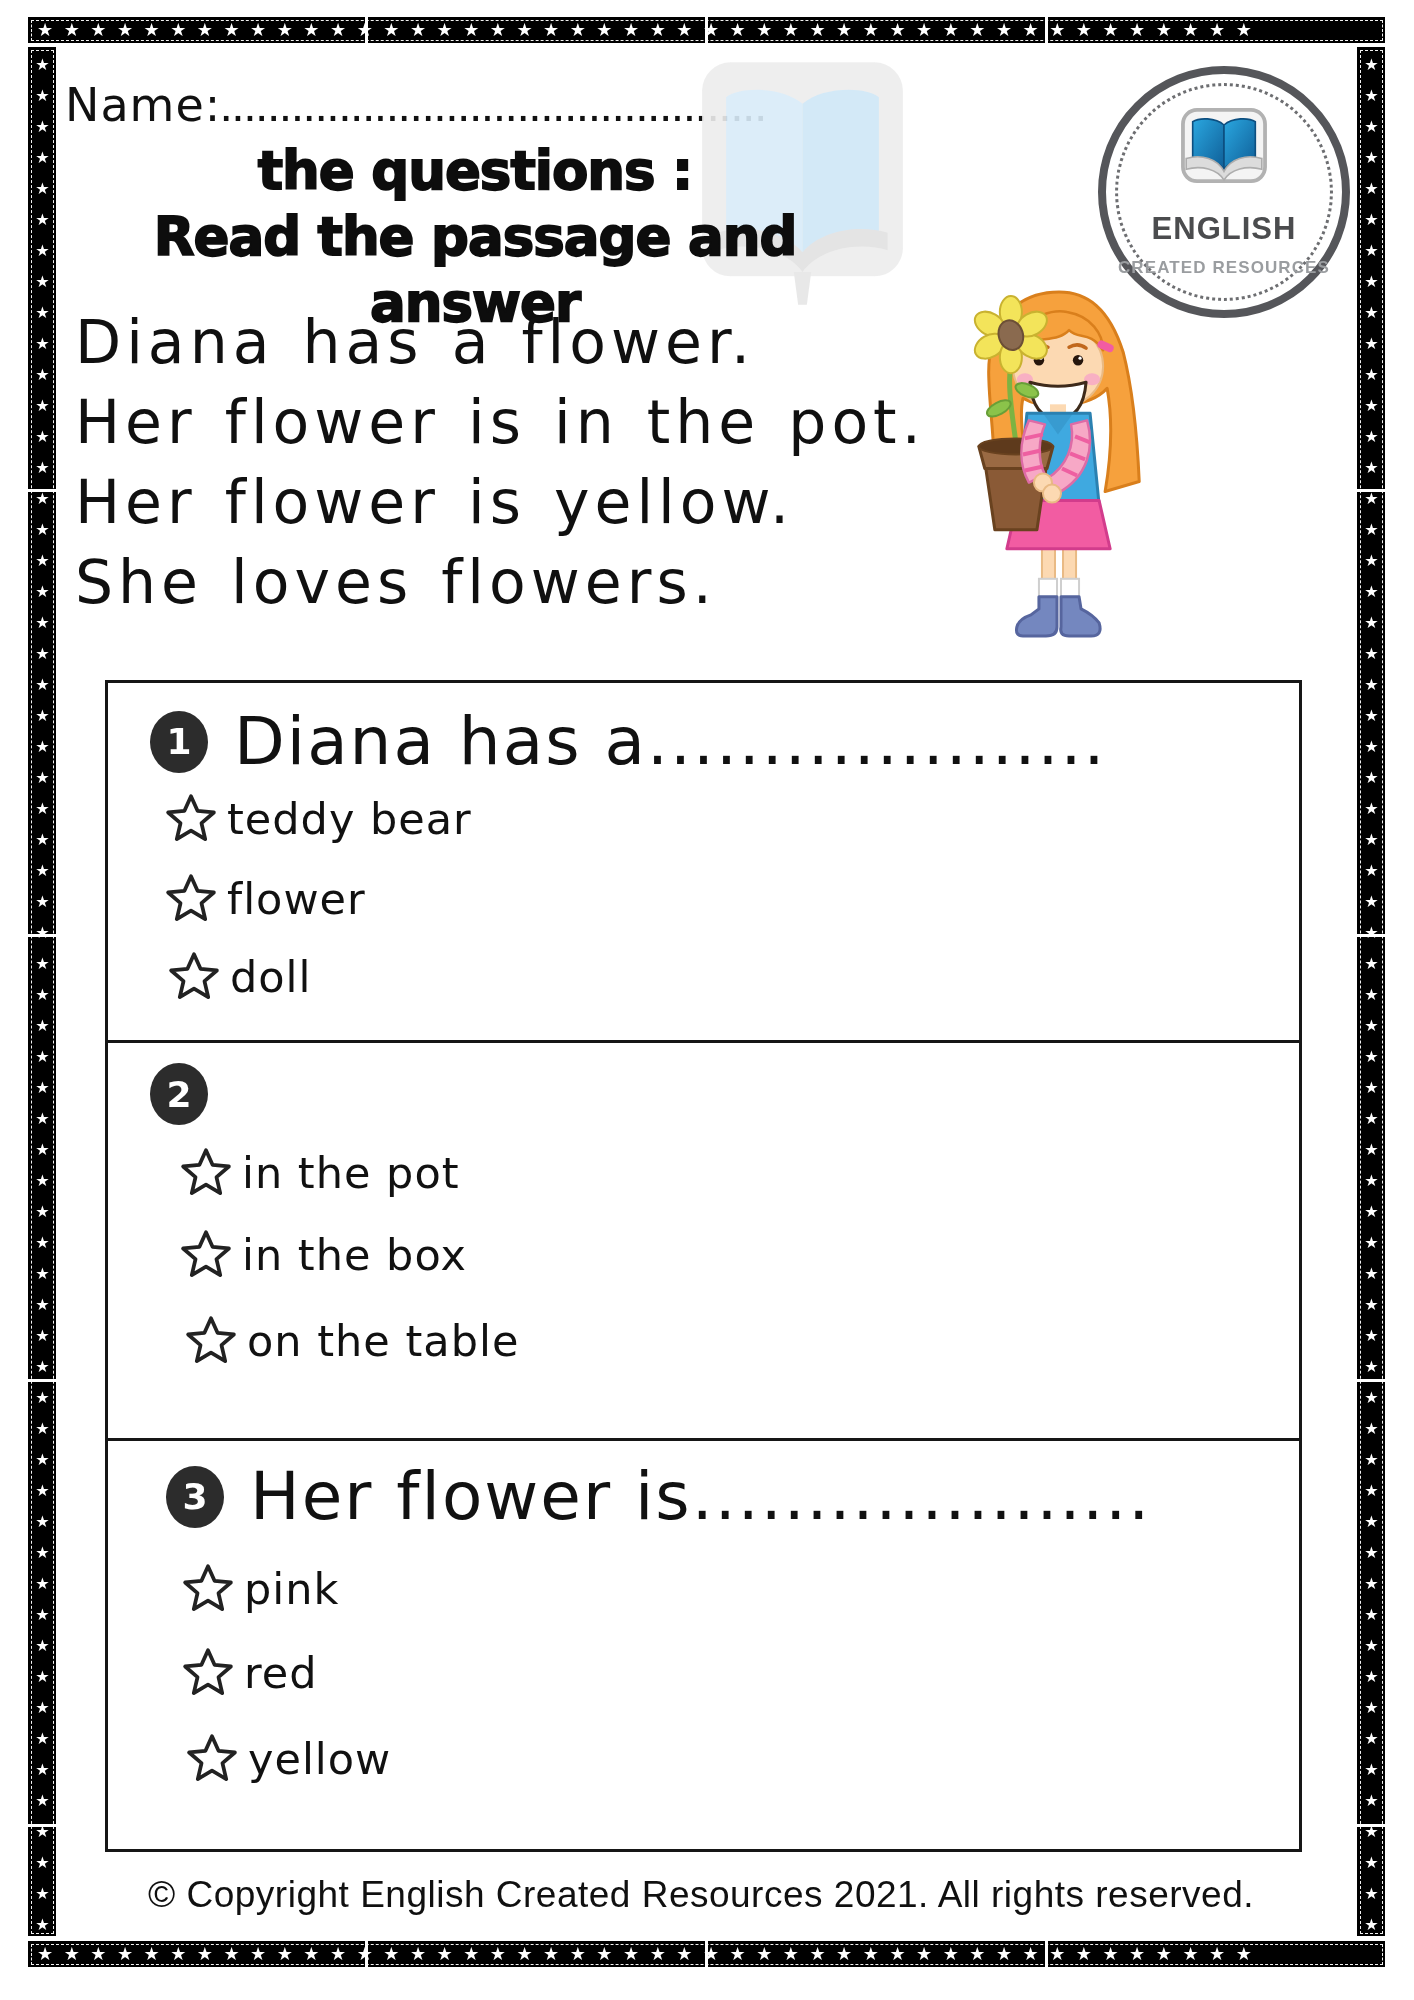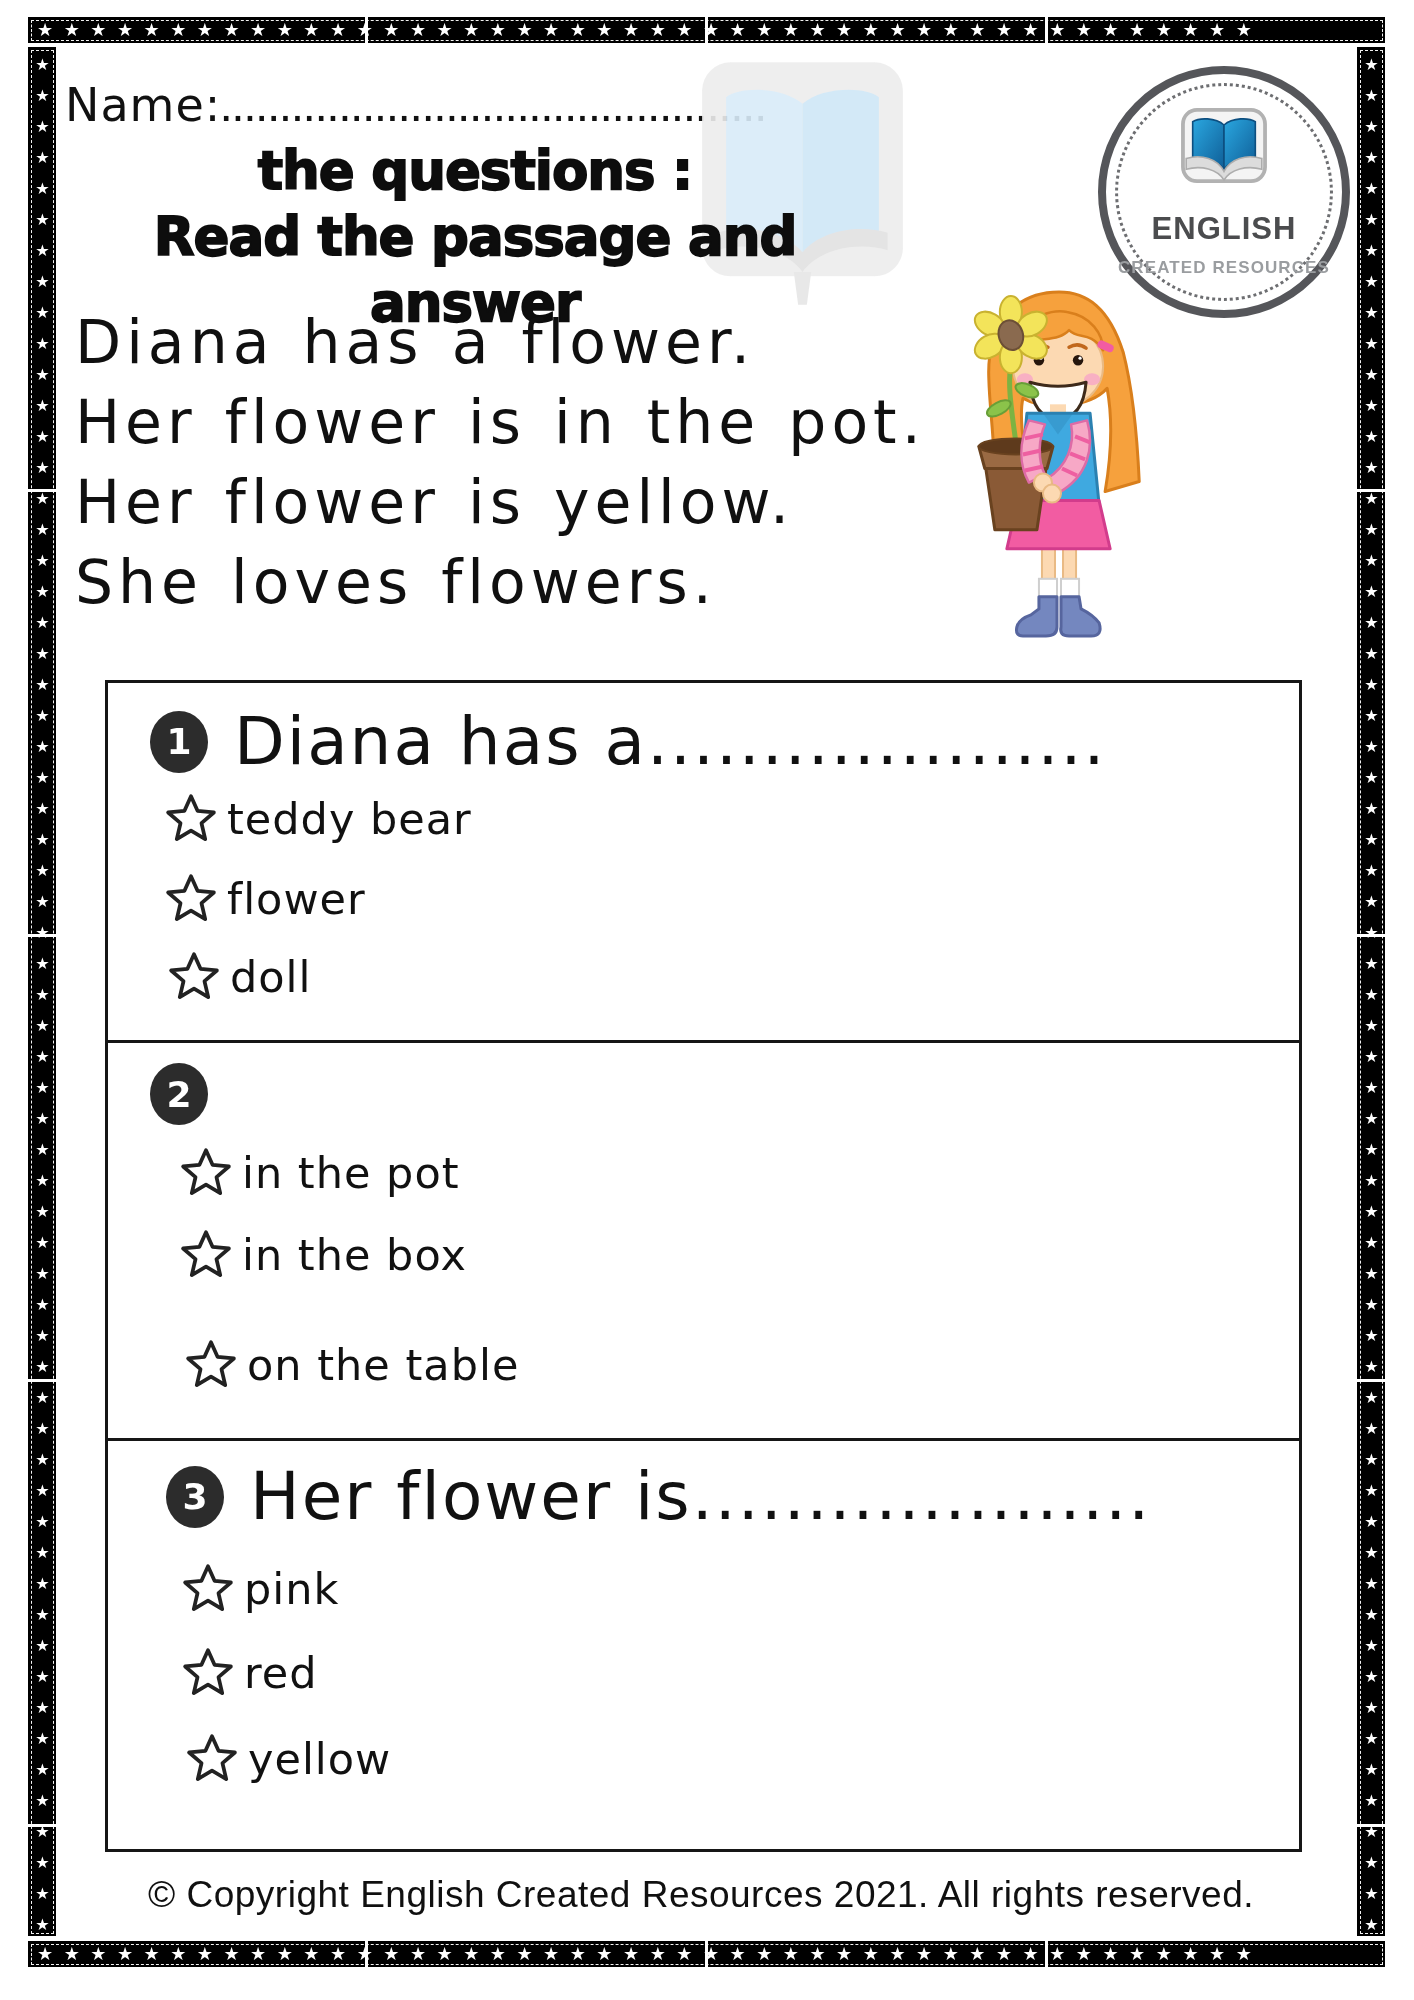--- a/index.html
+++ b/index.html
@@ -85,21 +85,21 @@
 
   
   .q1h { left:42px; top:20px; }
   .o11 { left:55px; top:108px; }
   .o12 { left:55px; top:188px; }
   .o13 { left:58px; top:266px; }
   
   .q2h { left:42px; top:380px; }
   .o21 { left:70px; top:462px; }
   .o22 { left:70px; top:544px; }
-  .o23 { left:75px; top:630px;margin-top:24px; }
+  .o23 { left:75px; top:630px; }
   
   .q3h { left:58px; top:775px; }
   .o31 { left:72px; top:878px; }
   .o32 { left:72px; top:962px;text-align:right; }
   .o33 { left:76px; top:1048px; }
 
   
   .footer {
     position:absolute; left:0; top:1874px; width:1402px; text-align:center;
     font-family:"Liberation Sans", sans-serif; font-size:37px; letter-spacing:.5px; color:#101010; z-index:2;

